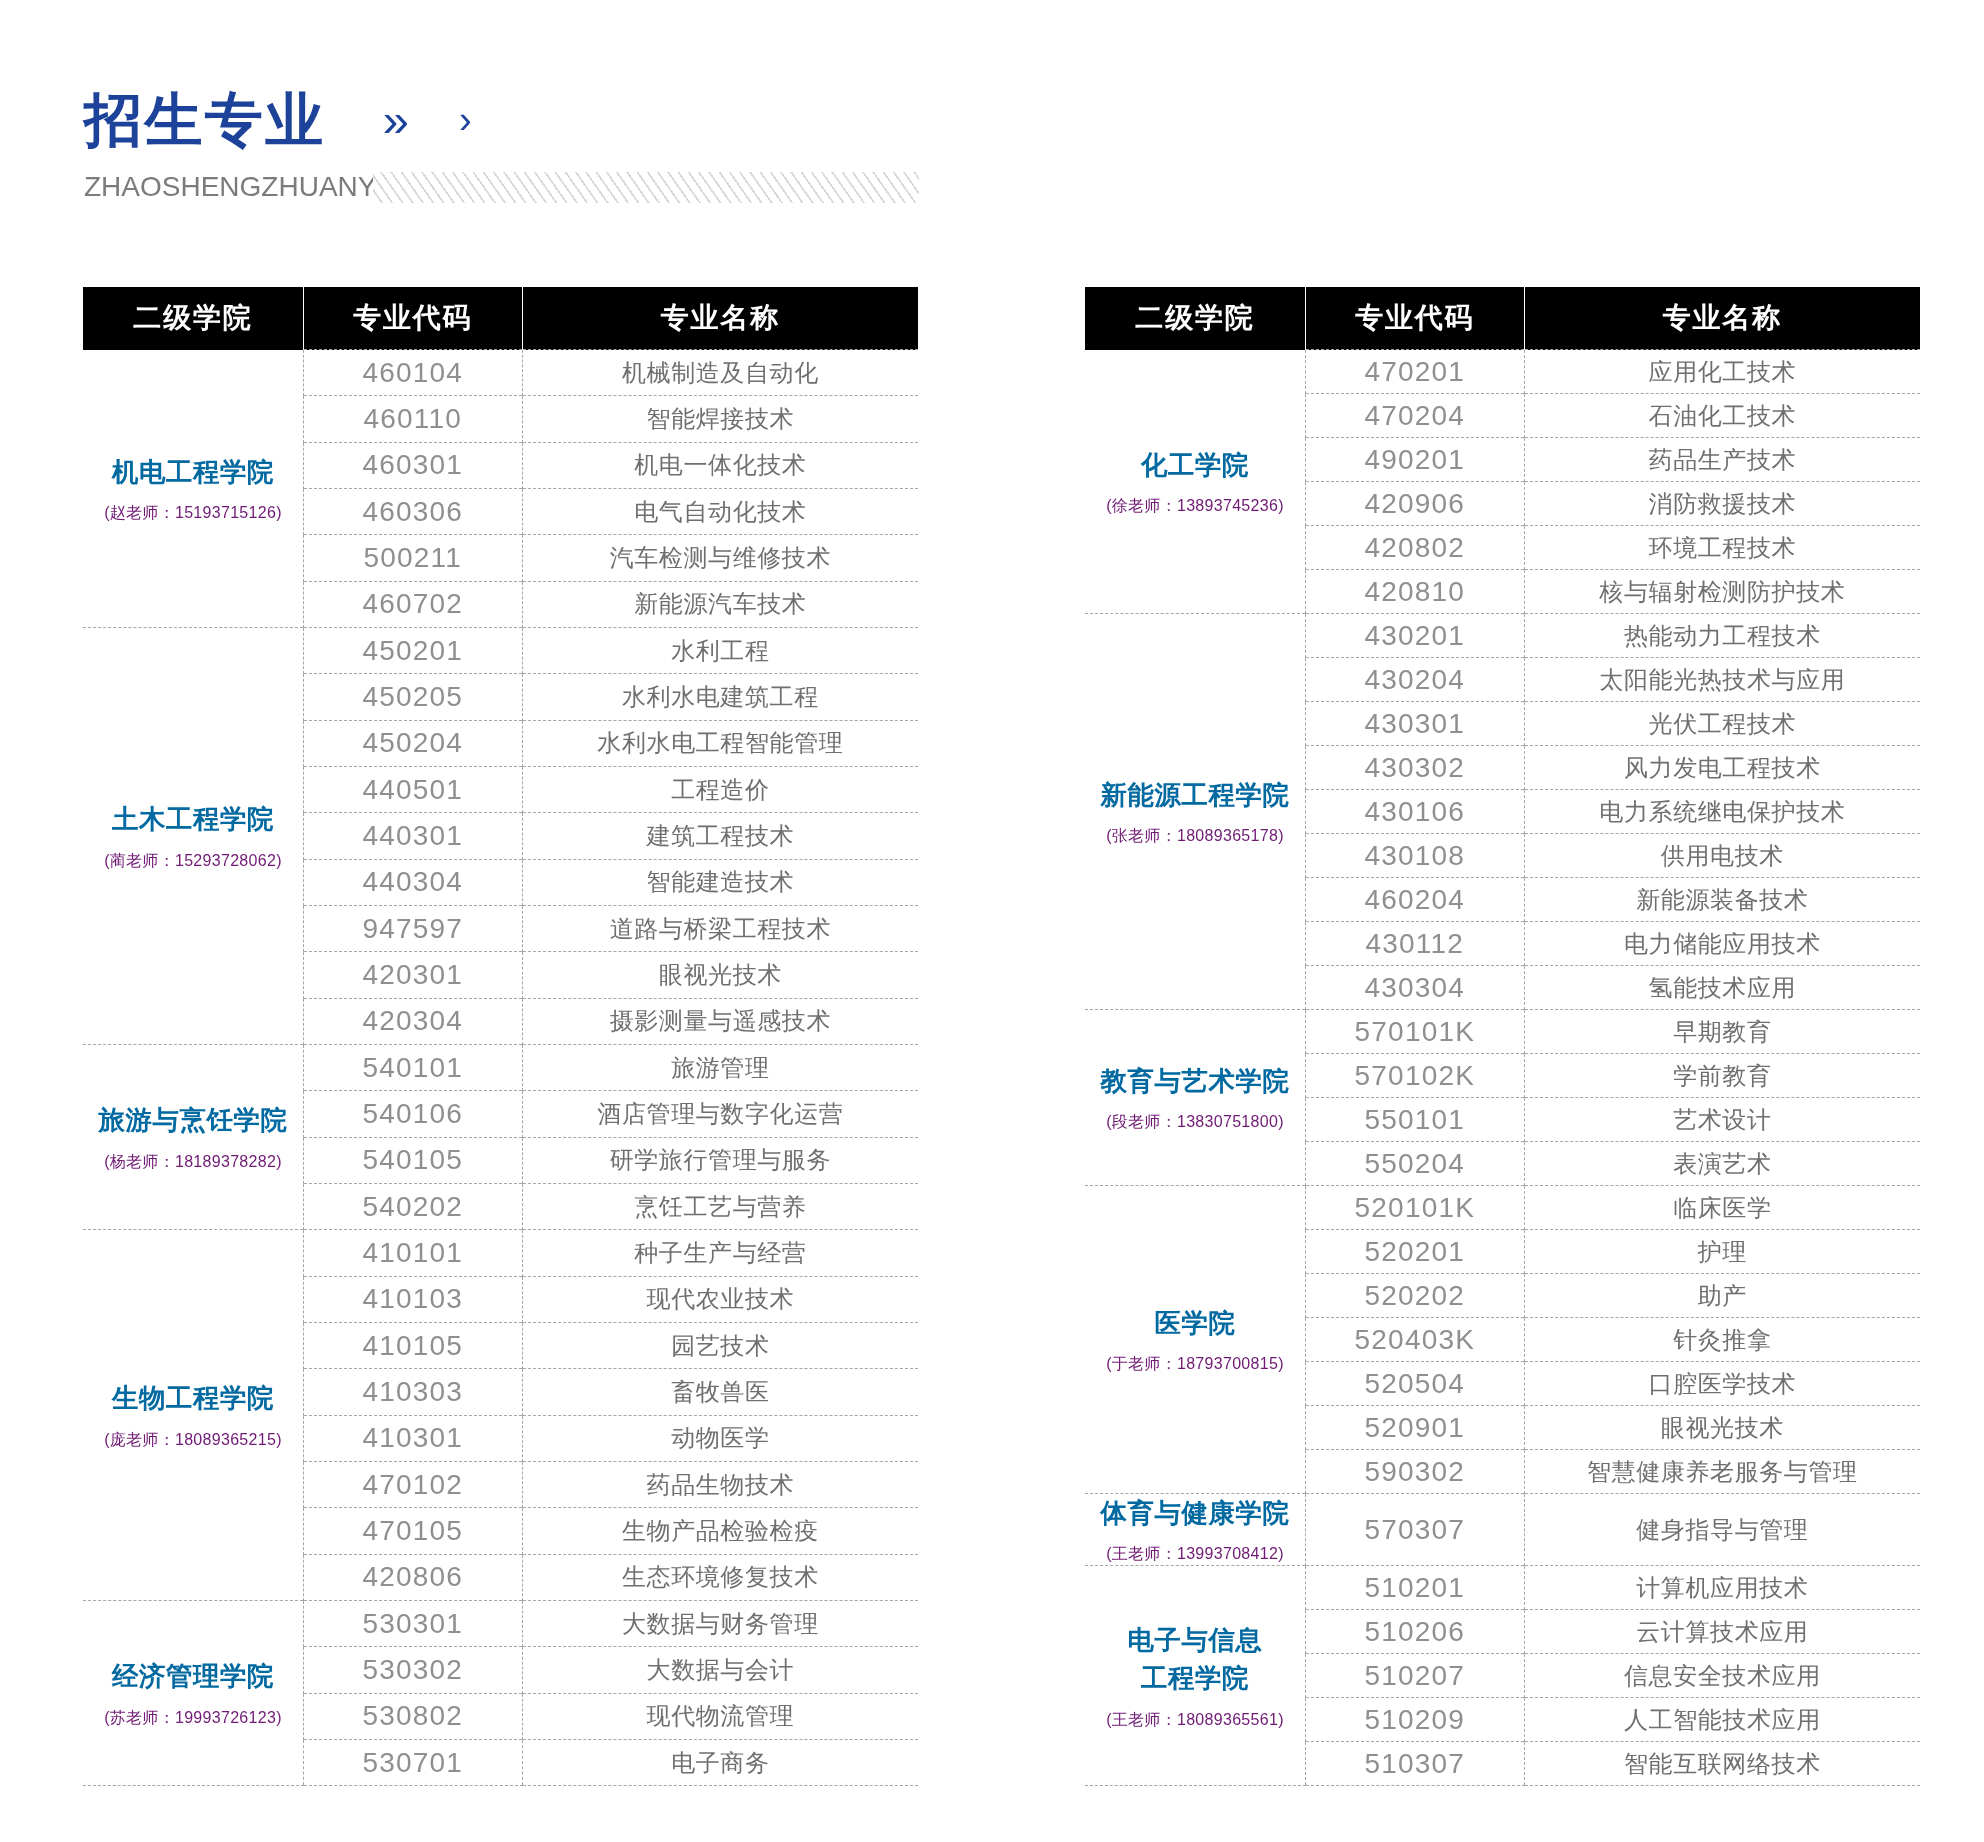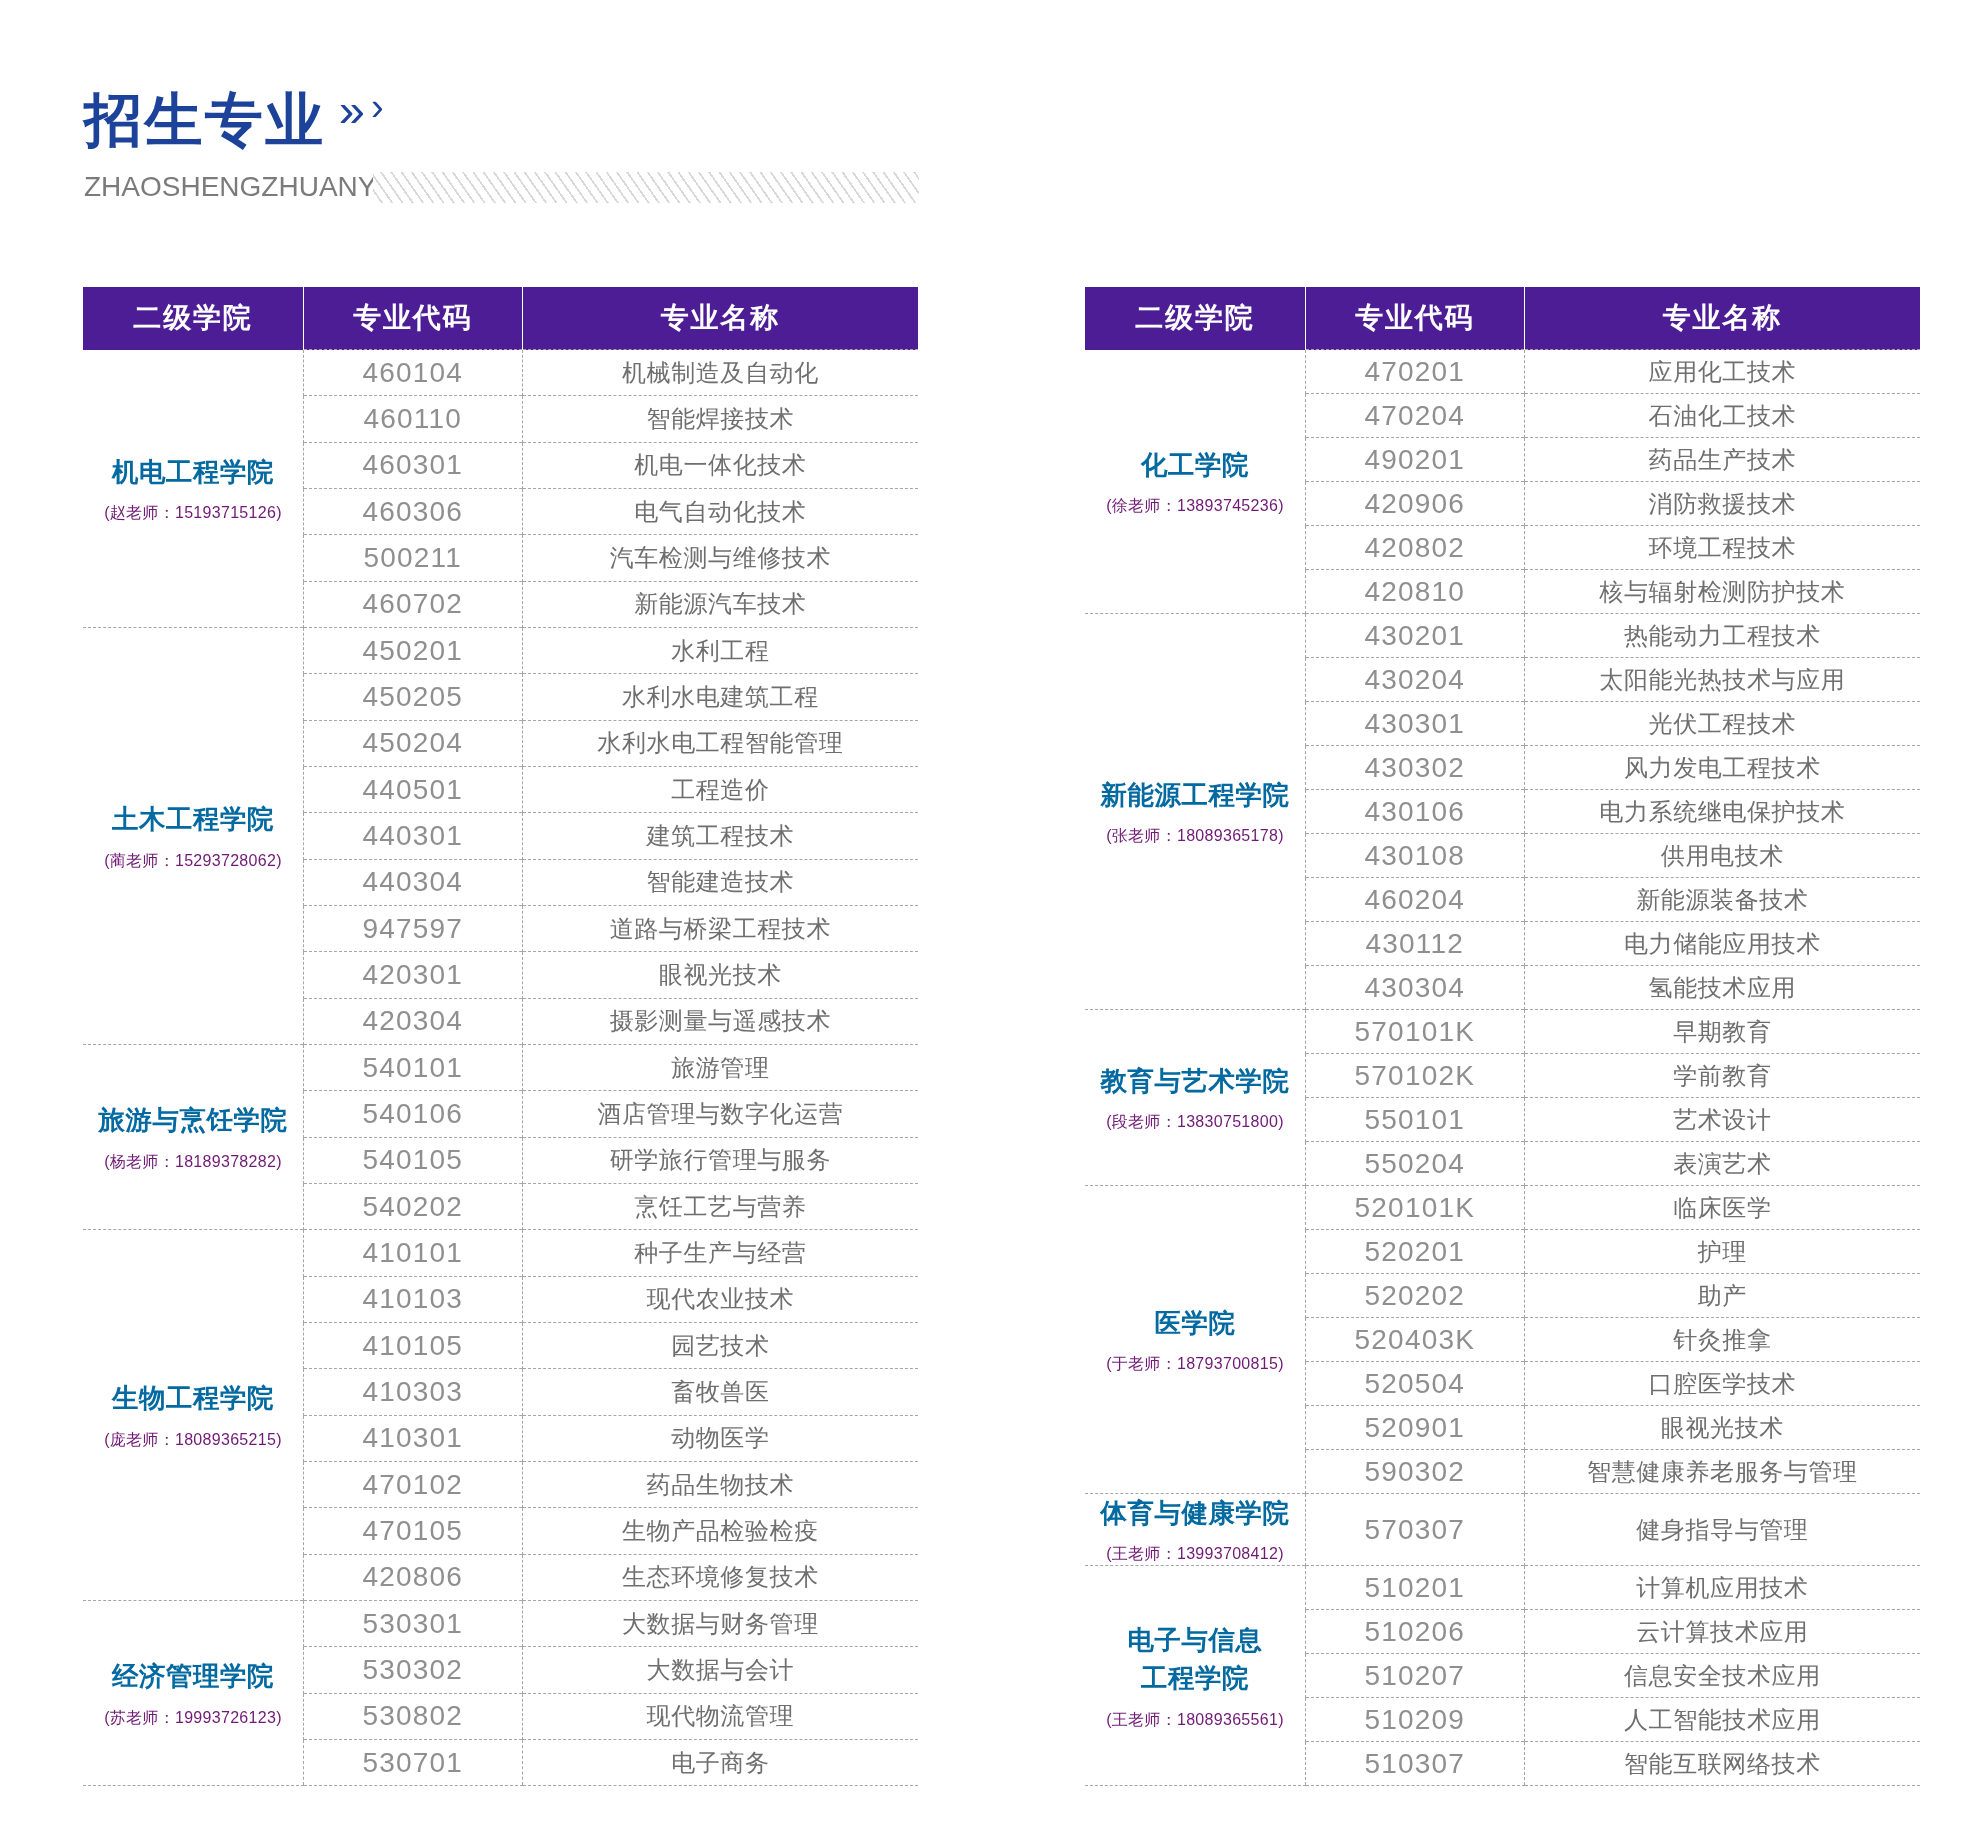--- a/index.html
+++ b/index.html
@@ -6,42 +6,42 @@
   .page{
     position:relative;
     width:1985px;
     height:1843px;
     background:#ffffff;
     font-family:"Liberation Sans","DejaVu Sans",sans-serif;
     overflow:hidden;
   }
   
   .title-block{position:absolute;left:84px;top:90px;width:835px;}
-  .title-row{display:flex;align-items:flex-start;line-height:1;}
+  .title-row{display:flex;align-items:center;line-height:1;gap:44px;}
   .page-title{
     margin:0;font-size:58px;font-weight:700;color:#1C4399;
     letter-spacing:2.4px;line-height:1.05;
   }
   .mark-dbl{font-size:47px;color:#1C4399;margin-left:13.2px;line-height:0.85;font-weight:400;}
   .mark-sgl{font-size:38px;color:#1C4399;margin-left:6px;line-height:0.92;font-weight:400;}
   .subtitle-row{display:flex;align-items:center;margin-top:20.4px;height:32px;}
   .subtitle{
     font-size:28px;color:#7B7B7B;letter-spacing:0px;white-space:nowrap;
     transform:scaleX(0.86);transform-origin:left center;
   }
   .subtitle-wrap{width:273px;flex:0 0 auto;}
   .stripes{
     flex:1;height:31px;margin-left:15.6px;
     background:repeating-linear-gradient(55deg,#ffffff 0 6.6px,#d9d9d9 6.6px 8.4px);
   }
   
   .tables{position:absolute;left:83px;top:287px;display:flex;gap:167px;}
   table.majors-table{border-collapse:collapse;table-layout:fixed;width:835px;}
   table.majors-table th{
-    background:#4c1d95;color:#ffffff;font-size:28px;font-weight:700;
+    background:#000000;color:#ffffff;font-size:28px;font-weight:700;
     height:60px;letter-spacing:1.8px;text-align:center;vertical-align:middle;
   }
   table.majors-table th + th{border-left:1.8px solid #ffffff;}
   table.t31 tbody tr{height:45px;}
   table.t32 tbody tr{height:44px;}
   td{vertical-align:middle;text-align:center;padding:0;}
   td.code{
     font-size:28px;color:#8F8F8F;letter-spacing:1.2px;
     border-left:1.2px dashed #A6A6A6;
   }

